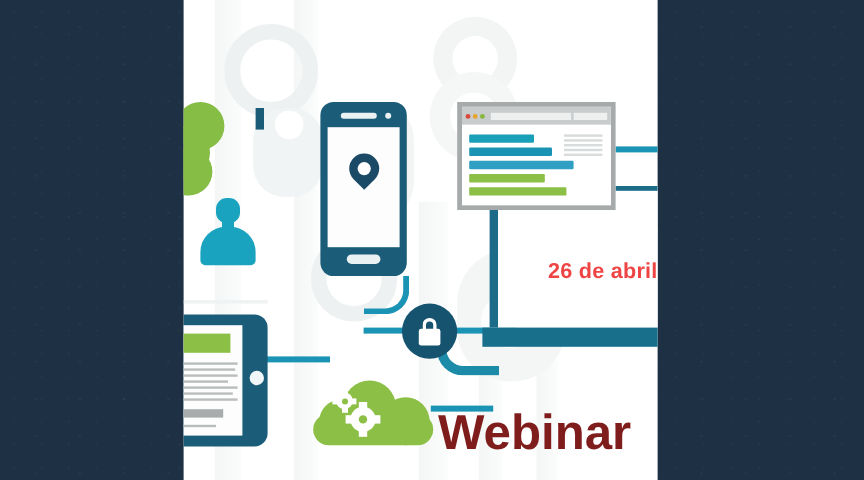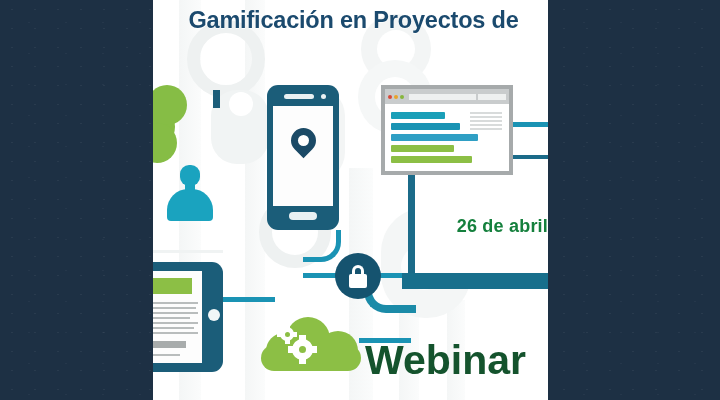--- a/index.html
+++ b/index.html
@@ -196,32 +196,32 @@
     box-sizing: border-box;
   }
 
   
   #datetime {
     position: absolute;
     left: 270px; top: 215px;
     width: 125px;
     z-index: 34;
     text-align: right;
-    color: #15803d;
+    color: #ef4444;
     font-weight: bold;
   }
   #date-txt { font-size: 18px; line-height: 22px; letter-spacing: .2px; }
   #time-txt { font-size: 29px; line-height: 32px; letter-spacing: .5px; }
 
   
   #webinar {
     position: absolute;
     left: 212px; top: 336px;
     z-index: 36;
-    color: #14532d;
+    color: #7f1d1d;
     font-weight: bold;
     font-size: 41px;
     line-height: 48px;
     letter-spacing: 0px;
     white-space: nowrap;
   }
 
   
   #tablet {
     position: absolute;
@@ -498,17 +498,16 @@
       <div id="tablet-btn"></div>
     </div>
 
     <div id="datetime">
       <div id="date-txt">26 de abril</div>
     </div>
 
     <div id="webinar">Webinar</div>
 
     <div id="title">
-      <span class="ln">Gamificación en Proyectos de</span>
     </div>
 
   </div>
 </div>
 
 </body></html>

